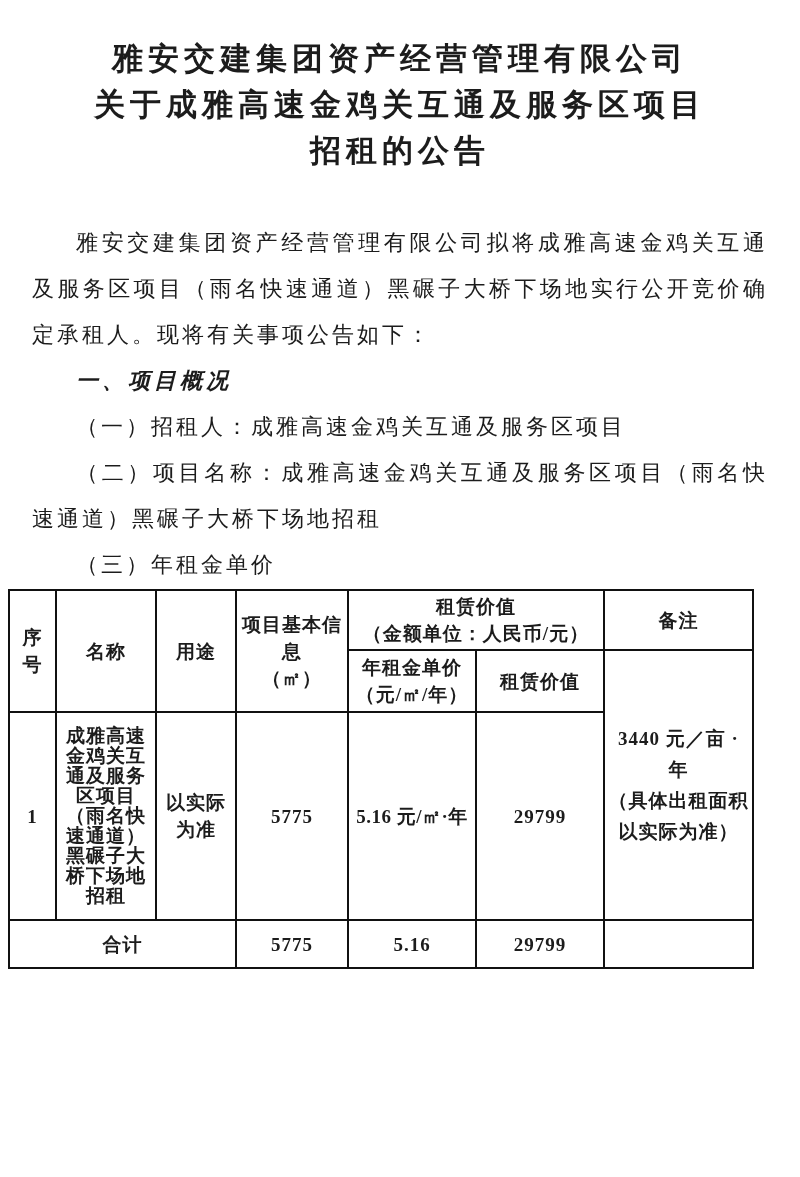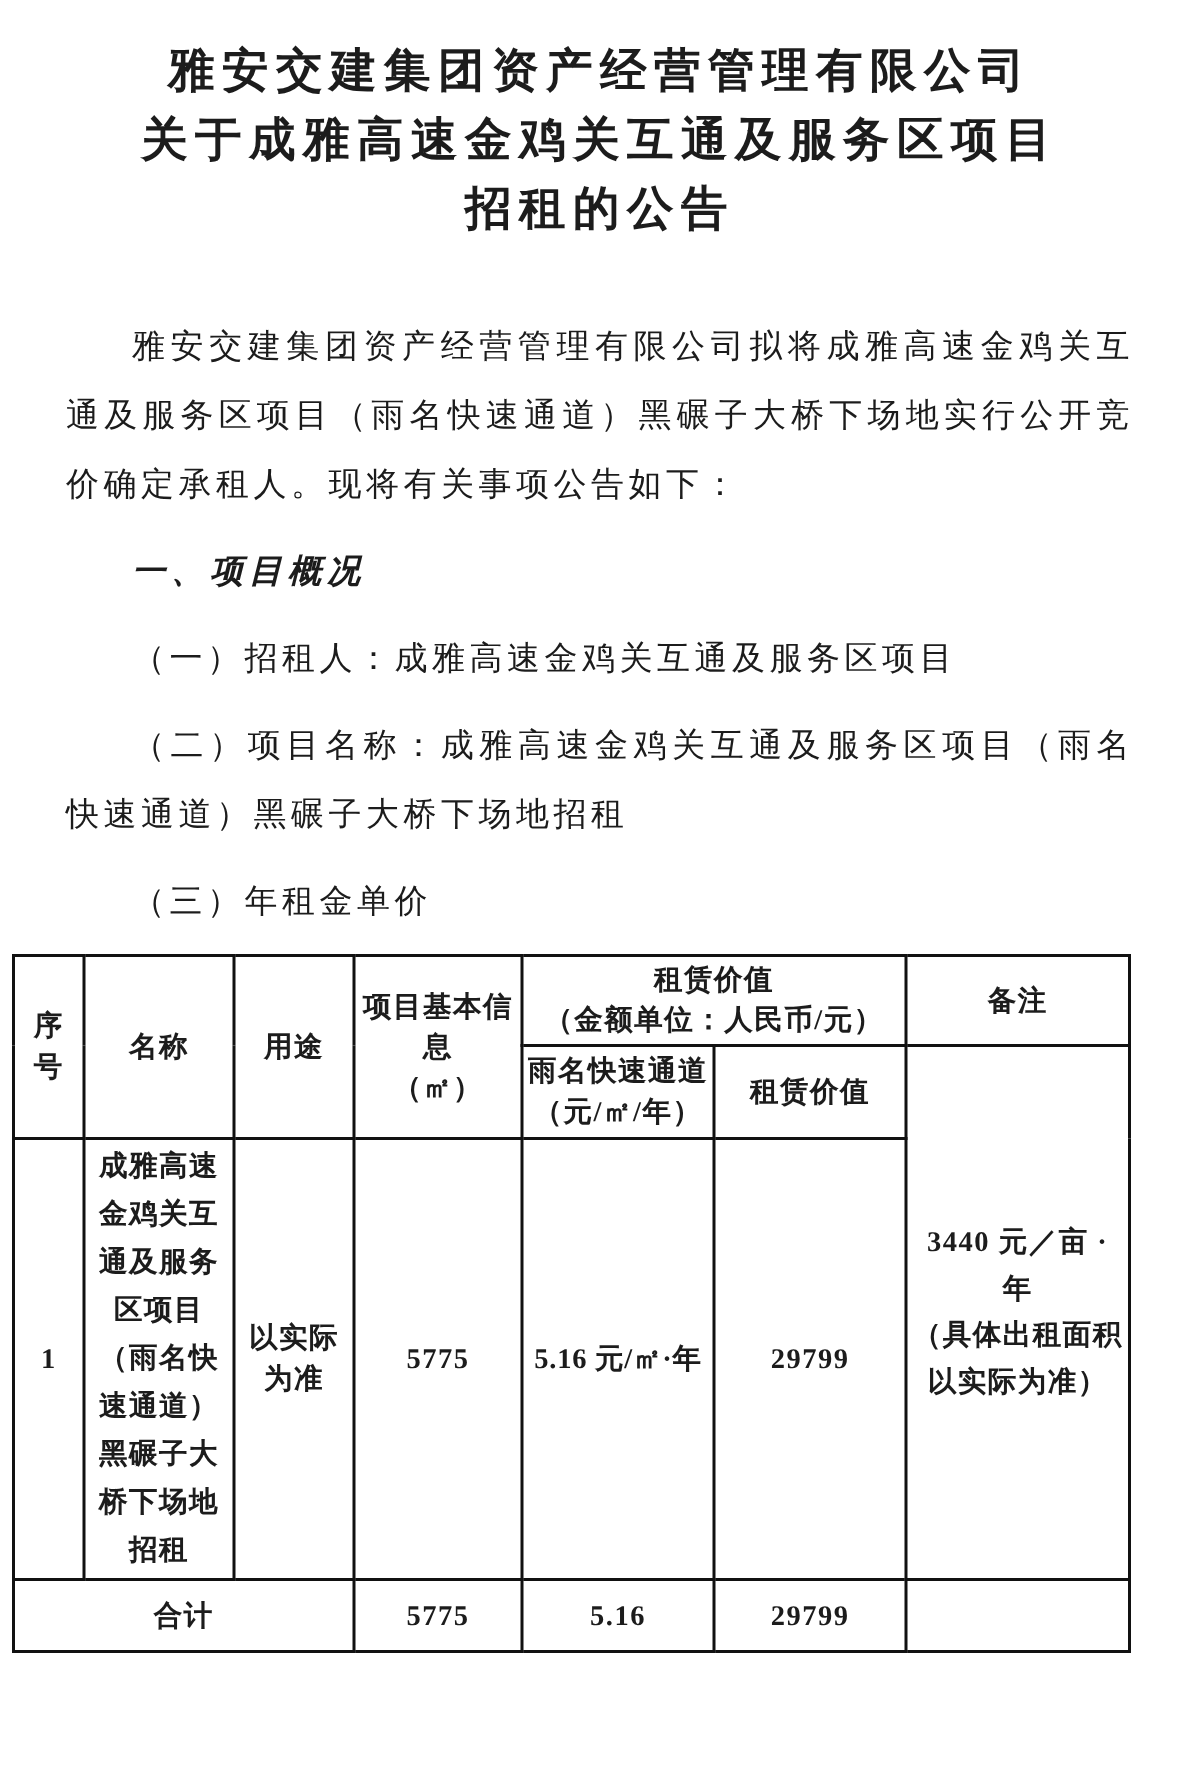--- a/index.html
+++ b/index.html
@@ -9,39 +9,39 @@
   }
   .page {
     position: relative;
     width: 800px;
     height: 1177px;
     background: #ffffff;
     color: #1c1c1c;
     font-family: "Liberation Serif", "DejaVu Serif", serif;
     overflow: hidden;
     box-sizing: border-box;
-    padding-top: 24px;
+    padding-top: 36px;
   }
   .doc-title {
     margin: 0 30px;
     text-align: center;
     font-size: 31px;
     font-weight: bold;
     line-height: 46px;
     letter-spacing: 5px;
   }
   .doc-body {
     margin: 46px 32px 0 32px;
     font-size: 22px;
     line-height: 46px;
     letter-spacing: 3px;
     text-align: justify;
   }
   .para {
-    margin: 12px;
+    margin: 0;
     text-indent: 2em;
   }
   .para.bold {
     font-weight: bold;
     letter-spacing: 4px;
     font-style: italic;
   }
   table.info-table {
     margin: 1px 0 0 8px;
     border-collapse: collapse;
@@ -62,21 +62,21 @@
     box-sizing: border-box;
     overflow: hidden;
   }
   tr.hrow1 { height: 54px; }
   tr.hrow2 { height: 62px; }
   tr.drow  { height: 208px; }
   tr.trow  { height: 48px; }
   td.name-cell {
     text-align: left;
     padding: 2px 4px;
-    line-height: 32px;
+    line-height: 20px;
     letter-spacing: 1px;
   }
   td.unit-cell-data {
     text-align: left;
     padding-left: 2px;
     letter-spacing: 0.5px;
   }
   td.remark-cell {
     line-height: 31px;
     letter-spacing: 1px;
@@ -116,21 +116,21 @@
       <td rowspan="2">序号</td>
       <td rowspan="2">名称</td>
       <td rowspan="2">用途</td>
       <td rowspan="2">项目基本信息
 （㎡）</td>
       <td colspan="2">租赁价值
 （金额单位：人民币/元）</td>
       <td>备注</td>
     </tr>
     <tr class="hrow2">
-      <td>雨名快速通道
+      <td>年租金单价
 （元/㎡/年）</td>
       <td>租赁价值</td>
       <td rowspan="2" class="remark-cell">3440 元／亩 · 年
 （具体出租面积
 以实际为准）</td>
     </tr>
     <tr class="drow">
       <td>1</td>
       <td class="name-cell">成雅高速金鸡关互通及服务区项目（雨名快速通道）黑碾子大桥下场地招租</td>
       <td>以实际为准</td>

